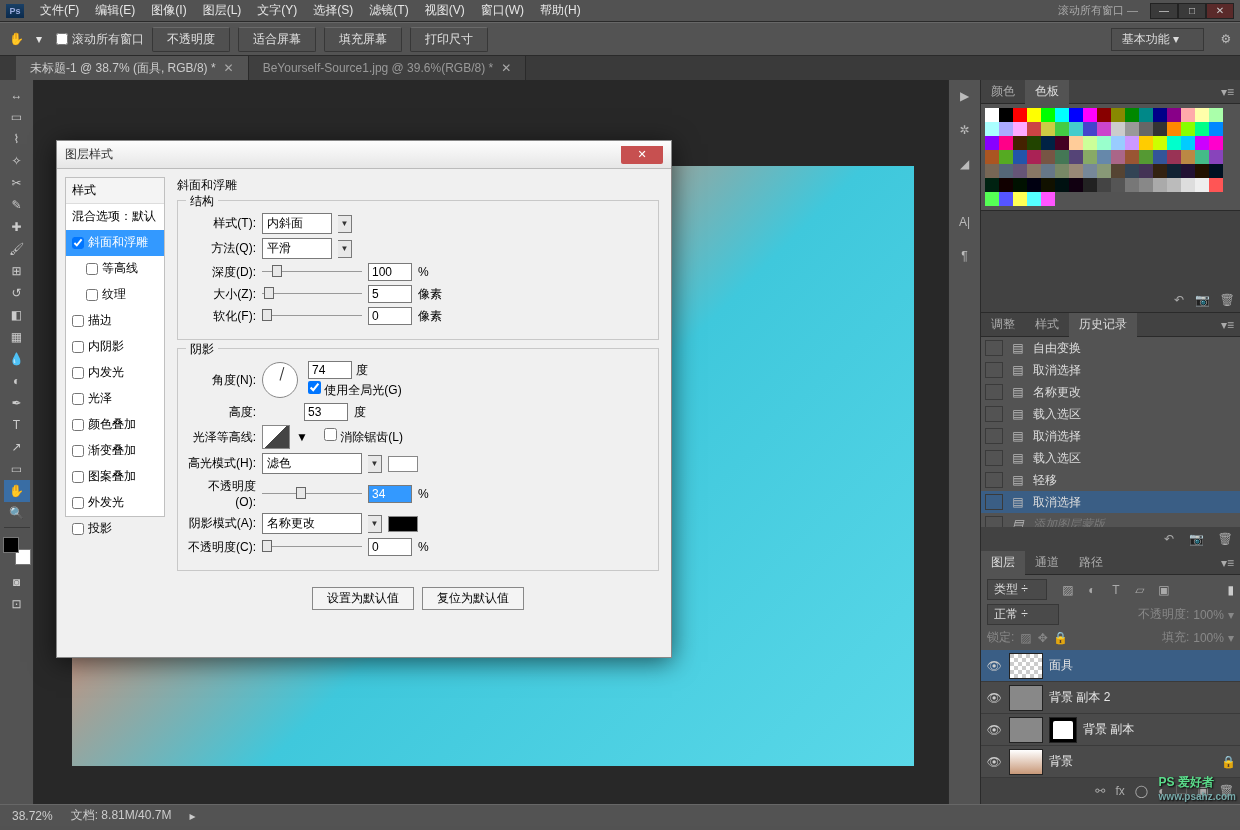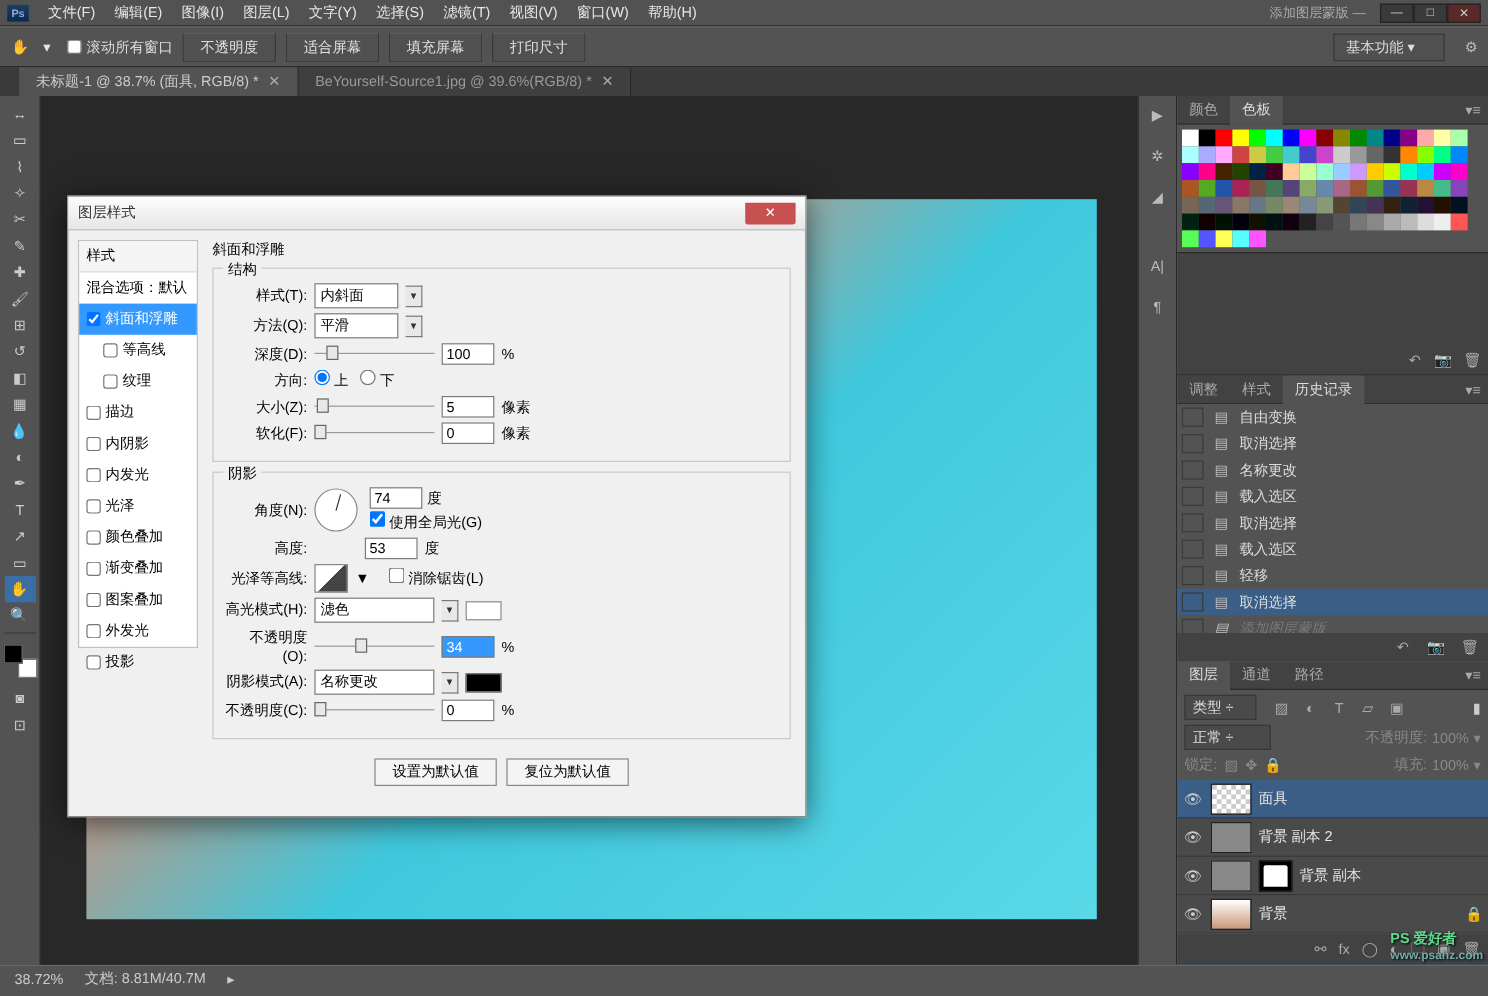--- a/index.html
+++ b/index.html
@@ -66,21 +66,21 @@
 .eye{width:18px;color:#ccc;display:flex;align-items:center;justify-content:center}
 .thumb{width:34px;height:26px;background:#888;border:1px solid #222}
 .thumb.checker{background:repeating-conic-gradient(#ccc 0 25%,#fff 0 50%) 50%/8px 8px}
 .thumb.grad{background:linear-gradient(#fff,#c89878)}
 .mask{width:28px;height:26px;background:#000;border:1px solid #222;position:relative}
 .mask.white-shape::after{content:"";position:absolute;inset:3px;background:#fff;border-radius:2px 2px 0 0}
 .layer-foot{height:26px;background:#424242;display:flex;align-items:center;justify-content:flex-end;padding:0 6px;gap:10px;color:#aaa;font-size:11px}
 .statusbar{height:22px;background:#535353;border-top:1px solid #676767;display:flex;align-items:center;padding:0 12px;gap:18px;color:#ccc;font-size:11px}
 
 
-.dialog{position:absolute;left:56px;top:163px;width:616px;height:518px;background:#f0f0f0;border:1px solid #888;box-shadow:0 4px 24px rgba(0,0,0,.6)}
+.dialog{position:absolute;left:56px;top:140px;width:616px;height:518px;background:#f0f0f0;border:1px solid #888;box-shadow:0 4px 24px rgba(0,0,0,.6)}
 .dlg-title{height:28px;background:linear-gradient(#fdfdfd,#e6e6e6);display:flex;align-items:center;padding:0 8px;color:#333;border-bottom:1px solid #bbb}
 .dlg-x{margin-left:auto;width:42px;height:18px;background:#c75050;color:#fff;display:flex;align-items:center;justify-content:center;font-size:11px;border-radius:0 0 2px 2px}
 .dlg-body{display:flex;height:488px;padding:8px;gap:8px}
 .style-list{width:100px;border:1px solid #c0c0c0;background:#fff;height:340px}
 .sl-hdr{background:#f4f4f4;padding:4px 6px;border-bottom:1px solid #ddd;color:#000}
 .sl-item{padding:4px 6px;display:flex;align-items:center;gap:4px;color:#000;border-bottom:1px solid transparent}
 .sl-item.sub{padding-left:20px}
 .sl-item.sel{background:#3399ff;color:#fff}
 .sl-item input{width:12px;height:12px}
 .settings{flex:1;padding:0 4px;color:#000}
@@ -120,21 +120,21 @@
   <div class="menu-item">文件(F)</div>
   <div class="menu-item">编辑(E)</div>
   <div class="menu-item">图像(I)</div>
   <div class="menu-item">图层(L)</div>
   <div class="menu-item">文字(Y)</div>
   <div class="menu-item">选择(S)</div>
   <div class="menu-item">滤镜(T)</div>
   <div class="menu-item">视图(V)</div>
   <div class="menu-item">窗口(W)</div>
   <div class="menu-item">帮助(H)</div>
-  <div class="title-ext">添加图层蒙版  —</div>
+  <div class="title-ext">滚动所有窗口  —</div>
   <div class="win-ctrl">
     <div class="win-btn">—</div>
     <div class="win-btn">□</div>
     <div class="win-btn close">✕</div>
   </div>
 </div>
 
 <div class="optbar">
   <div class="hand-icon">✋</div>
   <span>▾</span>
@@ -543,27 +543,20 @@
         <div class="frow">
             <div class="flabel">深度(D):</div>
             <div class="slider">
               <div class="slider-track"></div>
               <div class="slider-thumb" style="left:10px"></div>
             </div>
             <input class="finput" value="100" style="">
             <span>%</span>
           </div>
         <div class="frow">
-            <div class="flabel">方向:</div>
-          <div class="radio-row">
-            <label><input type="radio" checked="" style=""> <span>上</span></label>
-            <label><input type="radio" style=""> <span>下</span></label>
-          </div>
-        </div>
-        <div class="frow">
             <div class="flabel">大小(Z):</div>
             <div class="slider">
               <div class="slider-track"></div>
               <div class="slider-thumb" style="left:2px"></div>
             </div>
             <input class="finput" value="5" style="">
             <span>像素</span>
           </div>
         <div class="frow">
             <div class="flabel">软化(F):</div>

